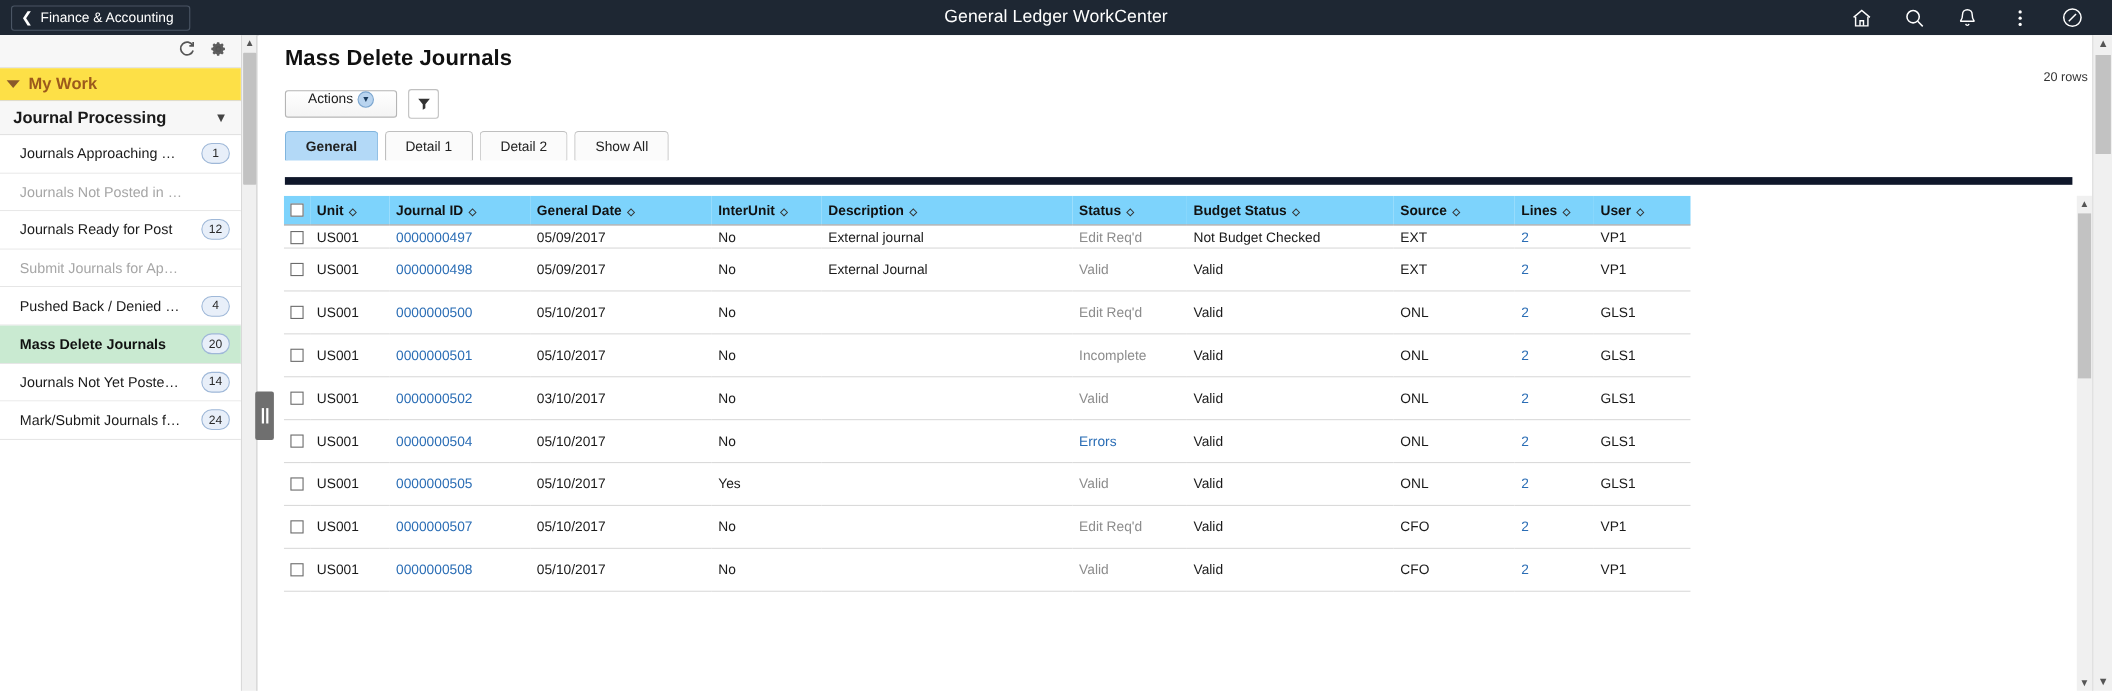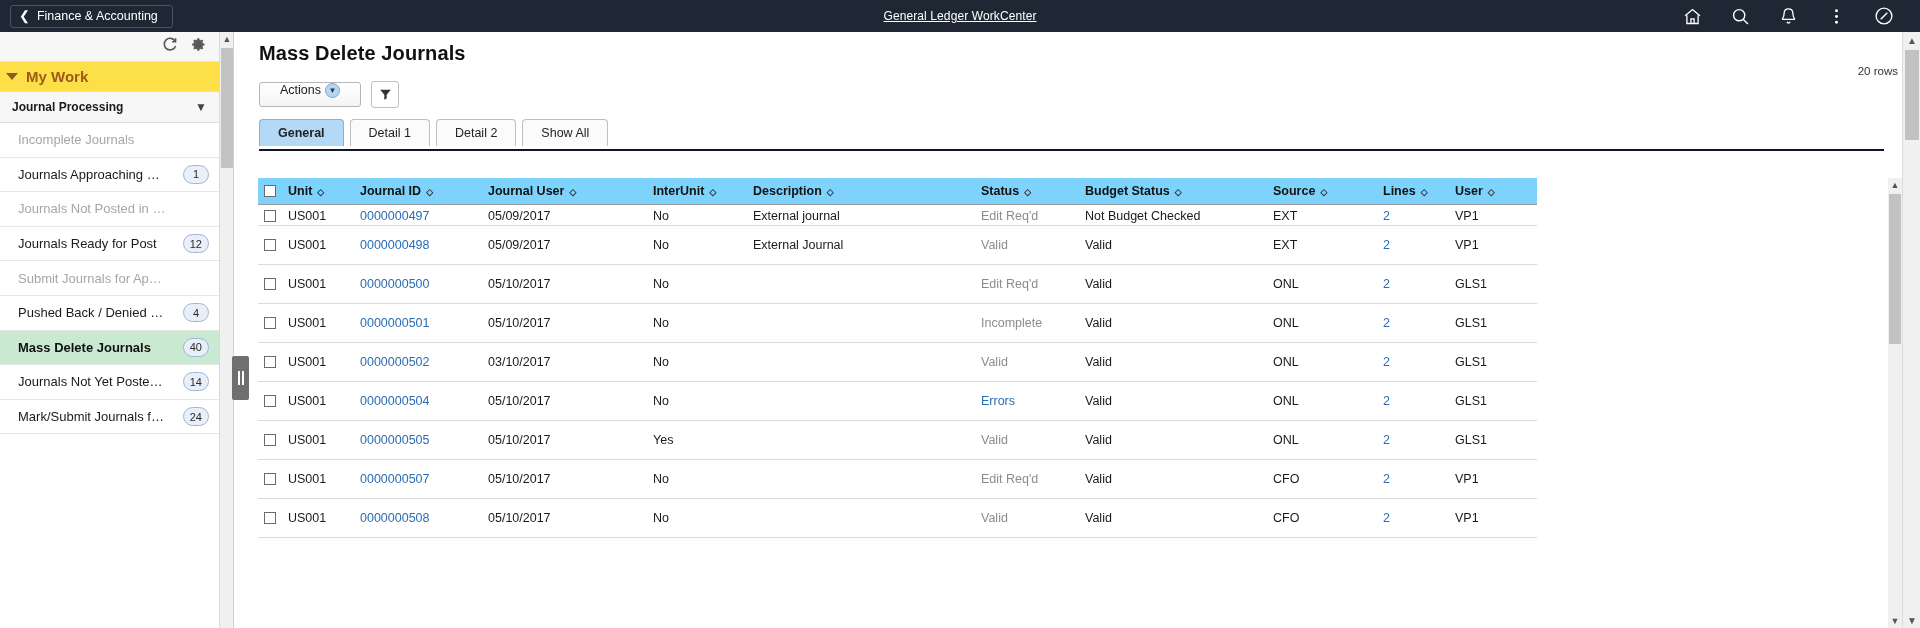--- a/index.html
+++ b/index.html
@@ -19,23 +19,22 @@
   .back-btn{
     margin-left:10px; height:23px; padding:0 14px 0 8px;
     border:1px solid #4a5564; border-radius:3px;
     display:flex; align-items:center; gap:7px;
     color:#ffffff; font-size:12.5px; cursor:pointer;
     background:transparent;
   }
   .back-chev{ font-size:13px; line-height:1; display:block; margin-top:-1px;}
   .topbar-title{
     position:absolute; left:0; width:1920px; text-align:center;
-    color:#ffffff; font-size:12px; letter-spacing:.1px;
+    color:#ffffff; font-size:16px; letter-spacing:.1px;
     pointer-events:none;
-    text-decoration:underline;
   }
   .topbar-icons{
     position:absolute; right:12px; top:0; height:32px;
     display:flex; align-items:center; gap:0;
   }
   .ticon{
     width:48px; height:32px; display:flex; align-items:center; justify-content:center;
     cursor:pointer;
   }
   .ticon svg{ display:block; }
@@ -62,21 +61,21 @@
     width:0;height:0;border-left:6px solid transparent;border-right:6px solid transparent;
     border-top:7px solid #8a5a2b; display:block;
   }
   .mywork-label{ color:#9c5a1c; font-size:15px; font-weight:bold; }
 
   .group-head{
     height:31px; display:flex; align-items:center; justify-content:space-between;
     padding:0 12px 0 12px; background:#f7f7f7;
     border-bottom:1px solid #dcdcdc; cursor:pointer;
   }
-  .group-head-label{ font-size:12px; font-weight:bold; color:#1a1a1a; }
+  .group-head-label{ font-size:15px; font-weight:bold; color:#1a1a1a; }
   .chev-d{ color:#444; font-size:12px; }
 
   .side-item{
     height:34.6px; display:flex; align-items:center; justify-content:space-between;
     padding:0 10px 0 18px; border-bottom:1px solid #e6e6e6;
     background:#fff; cursor:pointer;
   }
   .side-item .lbl{
     font-size:13px; color:#1a1a1a; white-space:nowrap; overflow:hidden;
     text-overflow:ellipsis; max-width:150px;
@@ -144,21 +143,21 @@
     color:#1b3c5e; font-size:8px;
   }
   .filter-btn{
     width:28px; height:27px; border:1px solid #c0c0c0; border-radius:3px;
     background:#fff; display:flex; align-items:center; justify-content:center;
     cursor:pointer;
   }
 
   .tabs{
     margin:10px 0 0 24px; display:flex; align-items:flex-end; gap:6px;
-    border-bottom:2px solid #0f172a; width:1625px; padding-bottom:4px;
+    border-bottom:7px solid #0f172a; width:1625px; padding-bottom:16px;
   }
   .tab{
     height:27px; padding:0 18px; border:1px solid #bfbfbf;
     border-bottom:none; border-radius:4px 4px 0 0;
     background:#fbfbfb; color:#222; font-size:12.5px;
     display:flex; align-items:center; cursor:pointer;
     position:relative; top:1px;
   }
   .tab.active{ background:#b3d9f7; font-weight:bold; border-color:#7fb4dd; }
 
@@ -286,44 +285,41 @@
     <span class="tri"></span>
     <span class="mywork-label">My Work</span>
   </div>
 
   <div class="group-head">
     <span class="group-head-label">Journal Processing</span>
     <span class="chev-d">▼</span>
   </div>
 
   <div id="side-items">
-      <div class="side-item disabled">
-        <span class="lbl">Incomplete Journals</span>
-      </div>
       <div class="side-item">
         <span class="lbl">Journals Approaching Perio…</span>
         <span class="badge">1</span>
       </div>
       <div class="side-item disabled">
         <span class="lbl">Journals Not Posted in Clos…</span>
       </div>
       <div class="side-item">
         <span class="lbl">Journals Ready for Post</span>
         <span class="badge">12</span>
       </div>
       <div class="side-item disabled">
         <span class="lbl">Submit Journals for Approva…</span>
       </div>
       <div class="side-item">
         <span class="lbl">Pushed Back / Denied Jour…</span>
         <span class="badge">4</span>
       </div>
       <div class="side-item selected">
         <span class="lbl">Mass Delete Journals</span>
-        <span class="badge">40</span>
+        <span class="badge">20</span>
       </div>
       <div class="side-item">
         <span class="lbl">Journals Not Yet Posted at…</span>
         <span class="badge">14</span>
       </div>
       <div class="side-item">
         <span class="lbl">Mark/Submit Journals for U…</span>
         <span class="badge">24</span>
       </div>
     </div>
@@ -363,21 +359,21 @@
     </div>
 </div>
 
 <div class="grid-wrap">
   <table>
     <thead>
         <tr id="thead-row">
           <th class="col-cb"><span class="cb"></span></th>
           <th class="col-unit"><span>Unit</span><span class="sortd">◇</span></th>
           <th class="col-jid"><span>Journal ID</span><span class="sortd">◇</span></th>
-          <th class="col-jdate"><span>Journal User</span><span class="sortd">◇</span></th>
+          <th class="col-jdate"><span>General Date</span><span class="sortd">◇</span></th>
           <th class="col-inter"><span>InterUnit</span><span class="sortd">◇</span></th>
           <th class="col-desc"><span>Description</span><span class="sortd">◇</span></th>
           <th class="col-status"><span>Status</span><span class="sortd">◇</span></th>
           <th class="col-budget"><span>Budget Status</span><span class="sortd">◇</span></th>
           <th class="col-source"><span>Source</span><span class="sortd">◇</span></th>
           <th class="col-lines"><span>Lines</span><span class="sortd">◇</span></th>
           <th class="col-user"><span>User</span><span class="sortd">◇</span></th>
         </tr>
       </thead>
     <tbody id="tbody">

